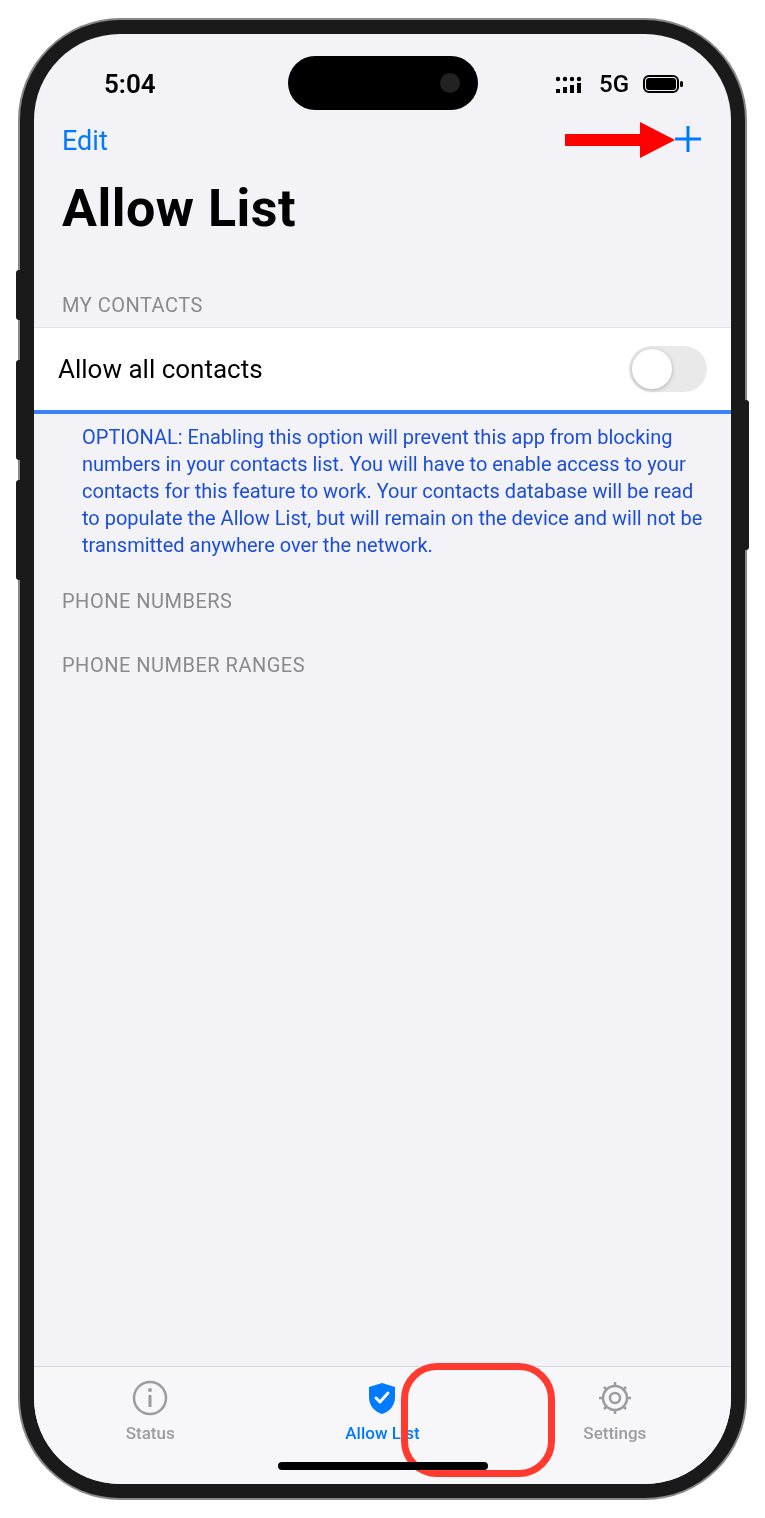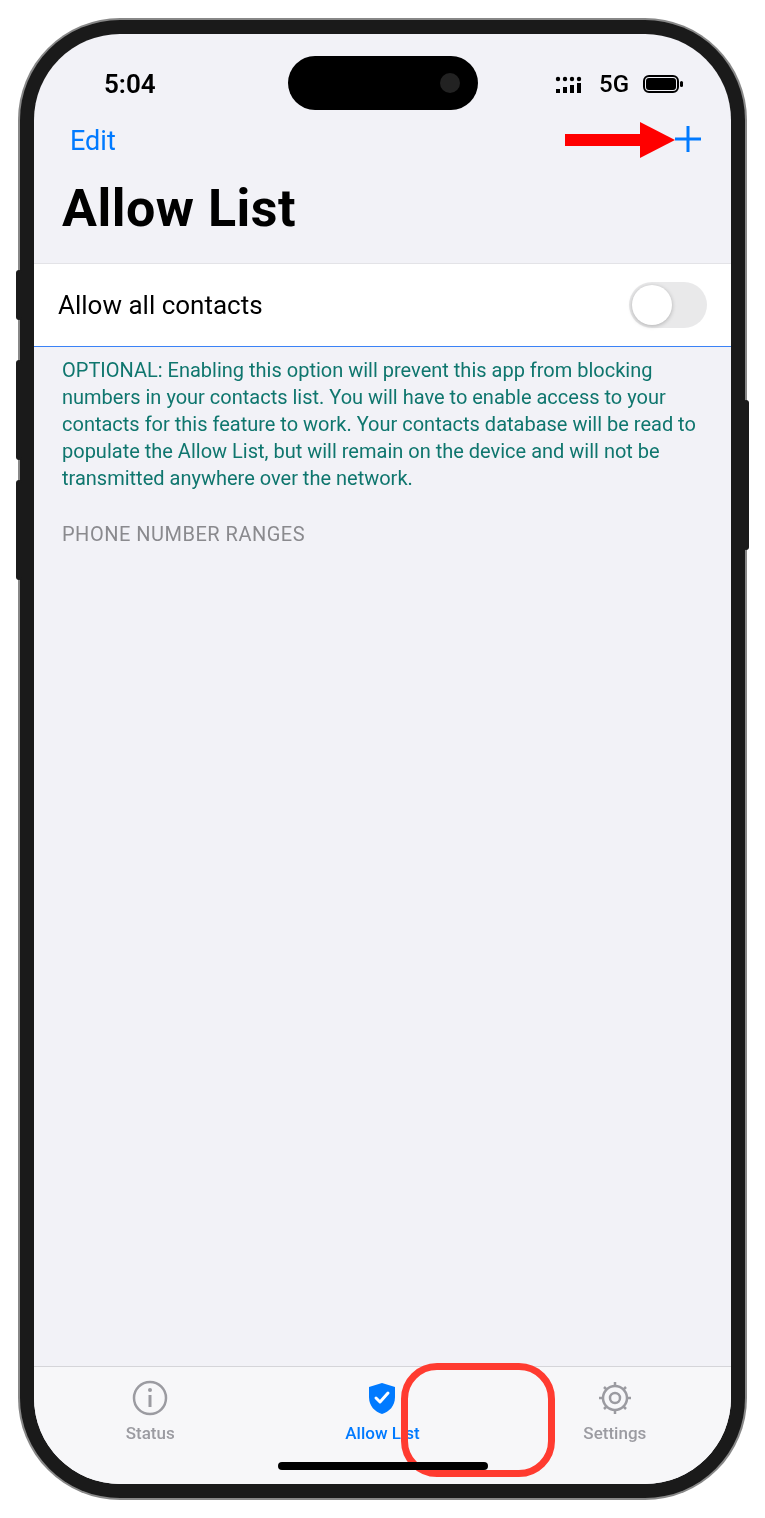--- a/index.html
+++ b/index.html
@@ -69,21 +69,21 @@
     align-items: center;
     gap: 14px;
     margin-right: 6px;
   }
   .signal-icon svg, .battery-icon svg { display: block; }
   .network-label { font-size: 24px; font-weight: 500; }
   .nav-bar {
     display: flex;
     justify-content: space-between;
     align-items: center;
-    padding: 8px 28px 10px 36px;
+    padding: 8px 28px 10px 28px;
     position: relative;
   }
   .nav-edit {
     color: #007aff;
     font-size: 27px;
   }
   .nav-add {
     color: #007aff;
     font-size: 38px;
     font-weight: 300;
@@ -110,21 +110,21 @@
   .section-header {
     font-size: 20px;
     color: #8a8a8e;
     letter-spacing: 0.5px;
     padding: 30px 28px 10px 28px;
     text-transform: uppercase;
   }
   .row {
     background: #fff;
     border-top: 1px solid #e3e3e7;
-    border-bottom: 1px solid #3b82f6;
+    border-bottom: 4px solid #3b82f6;
     padding: 18px 24px;
     display: flex;
     justify-content: space-between;
     align-items: center;
   }
   .row-label { font-size: 26px; }
   .toggle {
     width: 78px;
     height: 46px;
     border-radius: 30px;
@@ -137,23 +137,24 @@
     left: 3px;
     top: 3px;
     width: 40px;
     height: 40px;
     border-radius: 50%;
     background: #fff;
     box-shadow: 0 1px 4px rgba(0,0,0,0.25);
   }
   .section-footer {
     font-size: 20px;
-    color: #0f766e;
+    color: #1d4ed8;
     padding: 10px 28px 0 28px;
     line-height: 1.35;
+    margin-left: 20px;
   }
   .tab-bar {
     height: 118px;
     border-top: 1px solid #d5d5d9;
     background: #f7f7f9;
     display: flex;
     align-items: flex-start;
     justify-content: space-between;
     padding-top: 10px;
     position: relative;
@@ -248,26 +249,28 @@
         <svg width="30" height="30" viewBox="0 0 30 30">
           <line x1="15" y1="2" x2="15" y2="28" stroke="#007aff" stroke-width="3"></line>
           <line x1="2" y1="15" x2="28" y2="15" stroke="#007aff" stroke-width="3"></line>
         </svg>
       </span>
     </div>
 
     <div class="page-title">Allow List</div>
 
     <div class="content">
+      <div class="section-header">MY CONTACTS</div>
       <div class="row">
         <span class="row-label">Allow all contacts</span>
         <span class="toggle"></span>
       </div>
       <div class="section-footer">OPTIONAL: Enabling this option will prevent this app from blocking numbers in your contacts list. You will have to enable access to your contacts for this feature to work. Your contacts database will be read to populate the Allow List, but will remain on the device and will not be transmitted anywhere over the network.</div>
 
+      <div class="section-header">PHONE NUMBERS</div>
 
       <div class="section-header">PHONE NUMBER RANGES</div>
     </div>
 
     <div class="tab-bar">
       <div class="tab">
         <span class="tab-icon">
           <svg width="38" height="38" viewBox="0 0 38 38">
             <circle cx="19" cy="19" r="16" fill="none" stroke="#9b9ba1" stroke-width="2.5"></circle>
             <circle cx="19" cy="11" r="2" fill="#9b9ba1"></circle>

